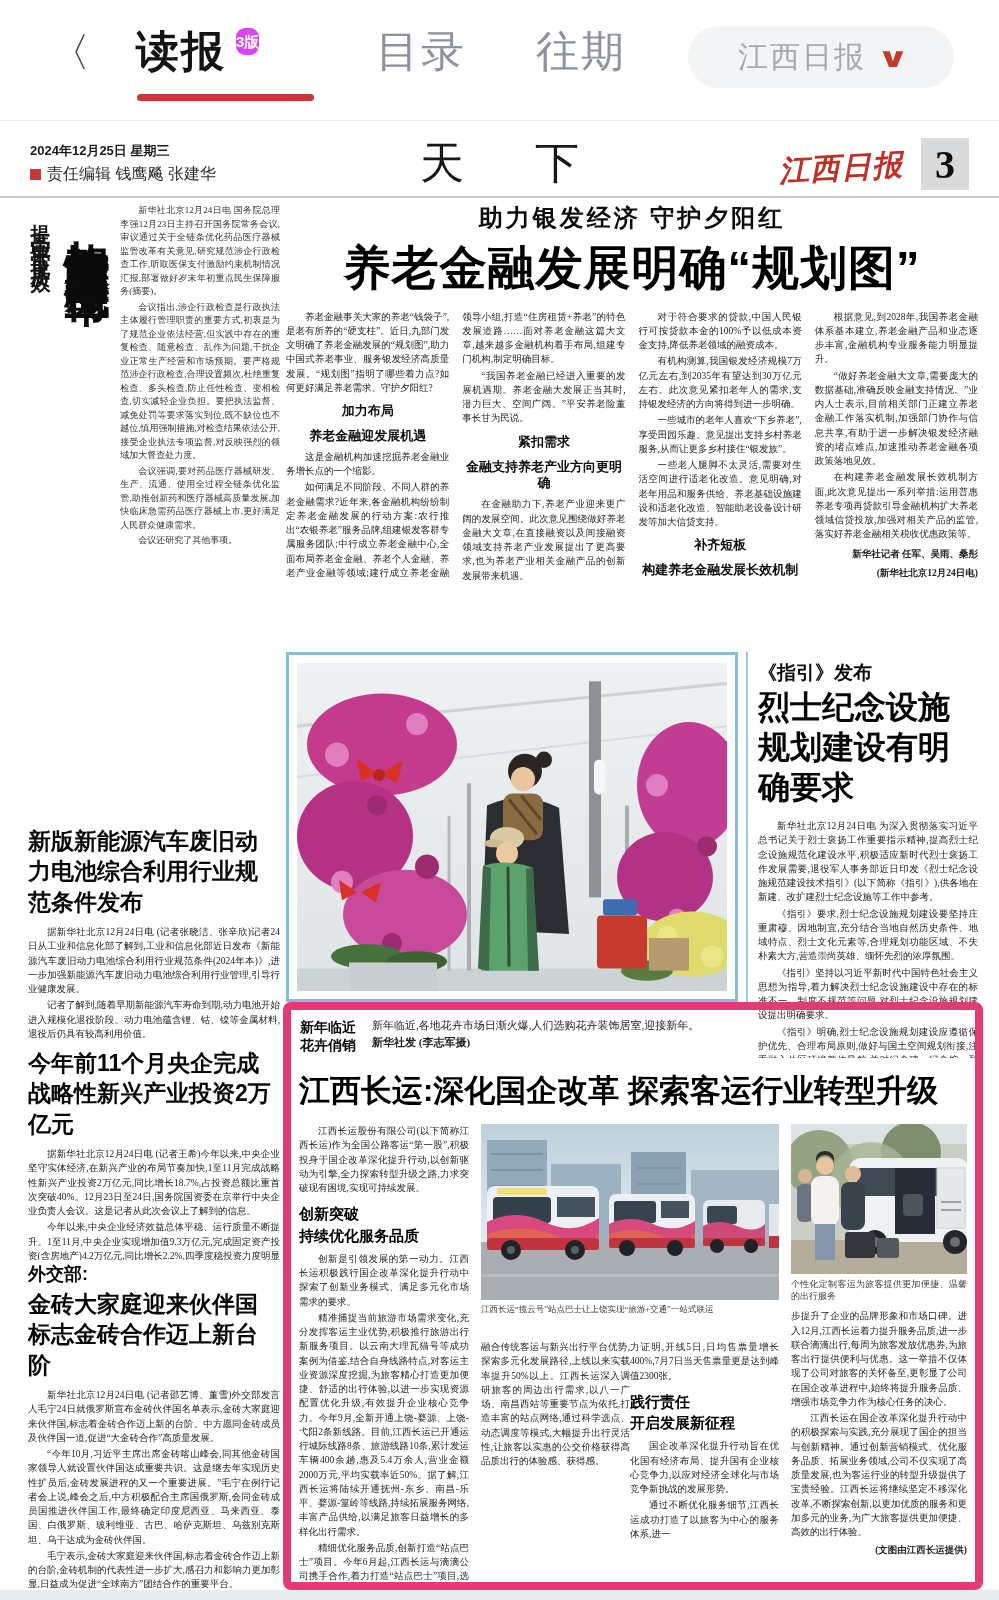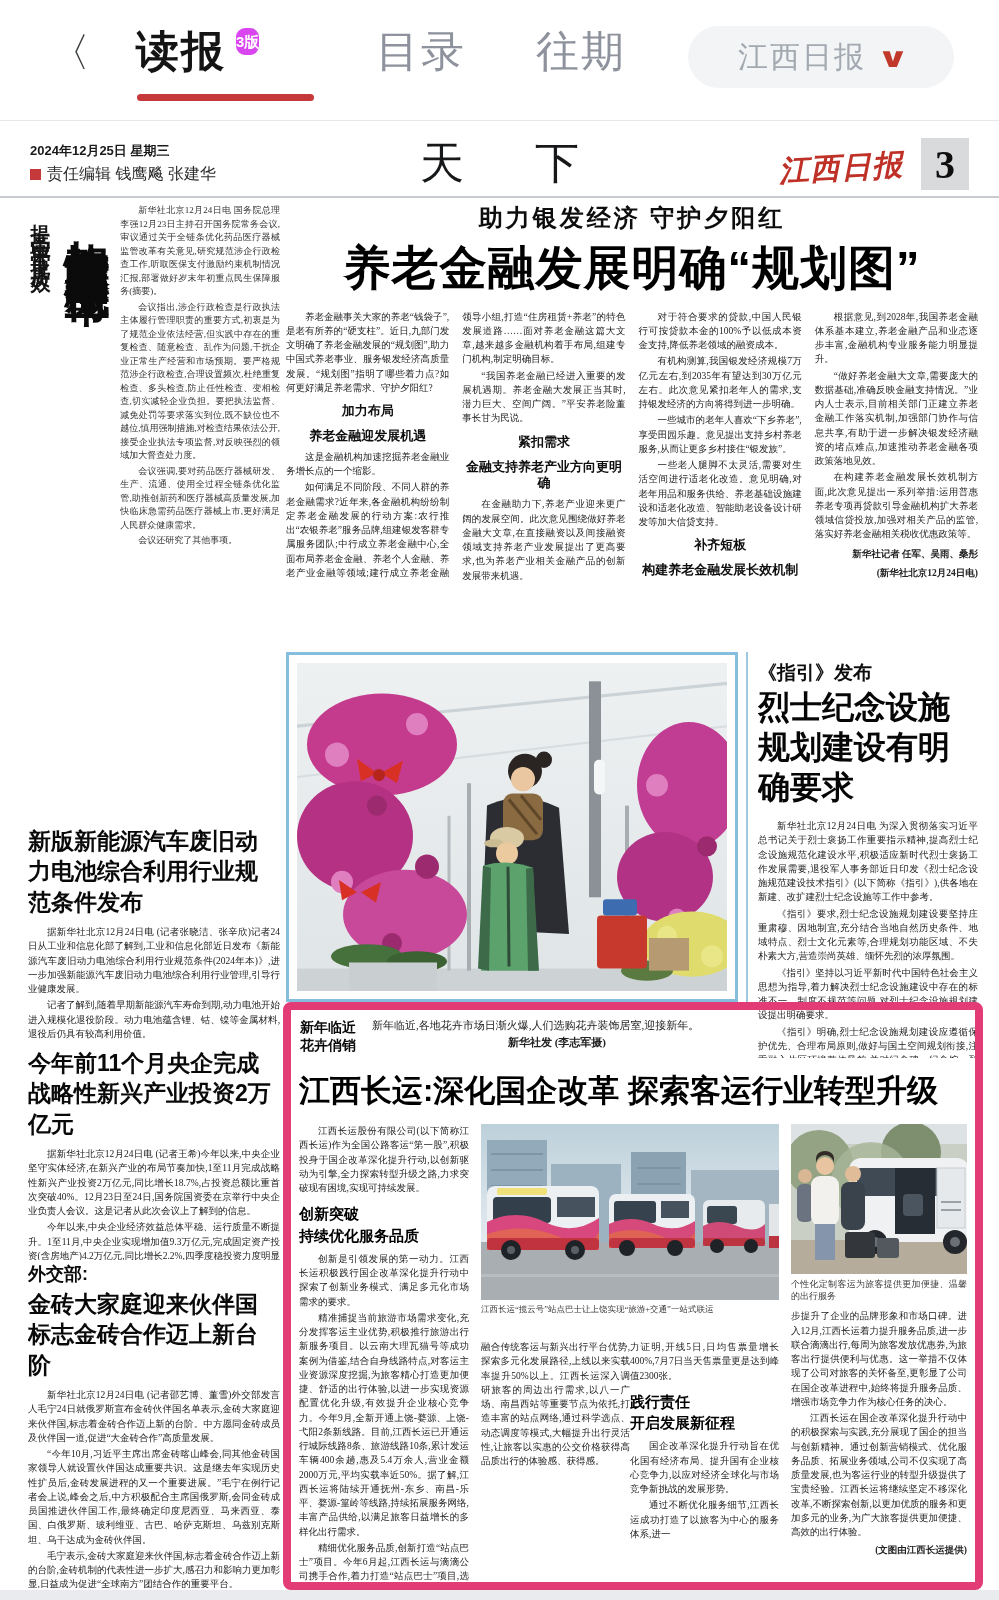--- a/index.html
+++ b/index.html
@@ -60,21 +60,21 @@
   
   .art-martyrs{position:absolute;left:758px;top:540px;width:220px;height:398px;overflow:hidden;}
   .m-kicker{font-size:19px;font-weight:700;margin:0 0 4px;color:#0d0d0d;font-family:"Liberation Sans",sans-serif;}
   .m-headline{font-size:32px;font-weight:900;line-height:1.25;margin:1px 0 9px;color:#060606;font-family:Liberation Mono, monospace;}
 
   
   .cap-flower{position:absolute;left:300px;top:898px;width:442px;height:48px;display:flex;gap:16px;z-index:12;}
   .cap-title{font-size:14px;font-weight:900;line-height:1.3;white-space:nowrap;color:#0a0a0a;font-family:"Liberation Sans",sans-serif;}
   .cap-right{flex:1;}
   .cap-text{font-size:11px;color:#222;line-height:1.4;}
-  .cap-credit{font-size:11px;color:#222;text-align:center;font-weight:700;margin-top:2px;}
+  .cap-credit{font-size:11px;color:#222;text-align:left;font-weight:700;margin-top:2px;}
 
   
   .art-sm{position:absolute;left:28px;width:252px;overflow:hidden;}
   .sm-headline{font-size:23px;font-weight:700;line-height:1.32;margin:0 0 8px;color:#090909;font-family:"Liberation Sans",sans-serif;}
   .sm-kicker{font-size:18px;font-weight:900;margin:0 0 3px;color:#0b0b0b;font-family:"Liberation Sans",sans-serif;}
   .art-battery{top:706px;height:218px;}
   .art-soe{top:928px;height:212px;}
   .art-brics{top:1142px;height:326px;}
 
   

